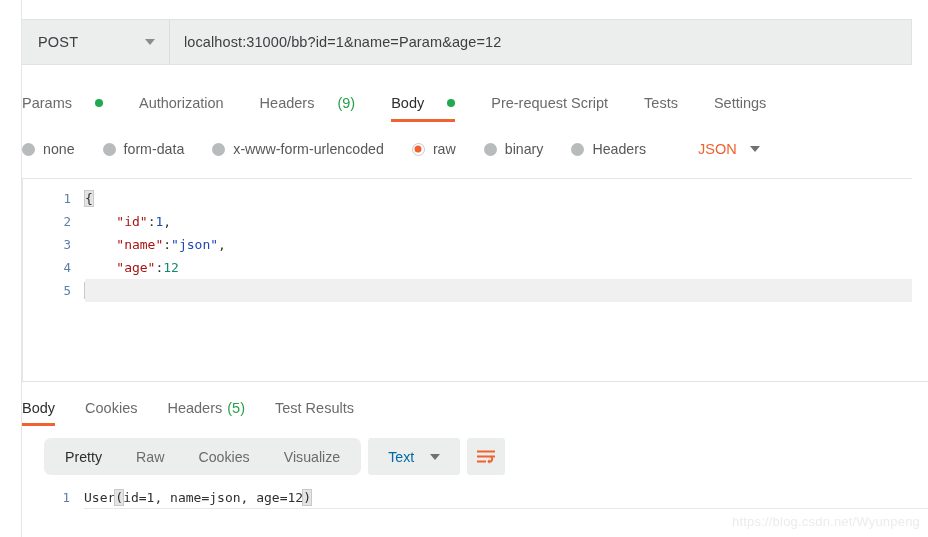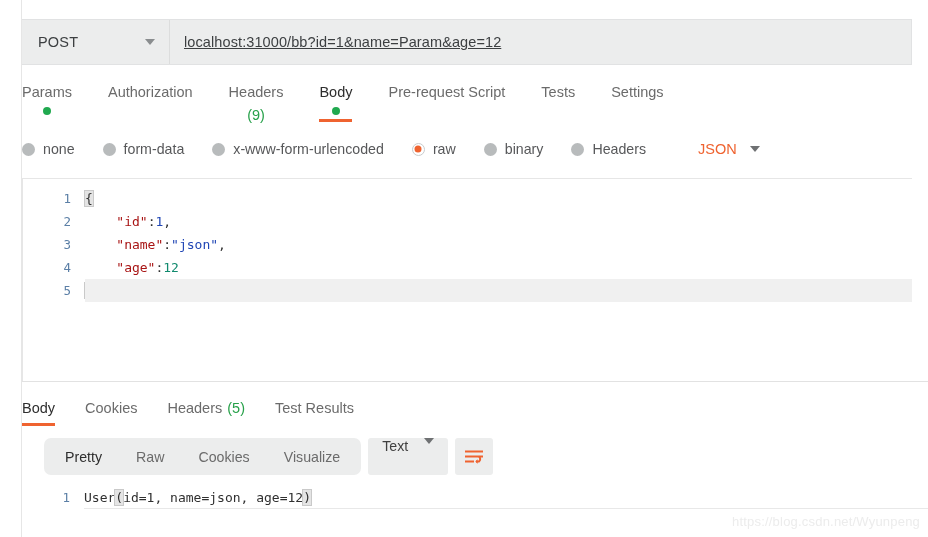--- a/index.html
+++ b/index.html
@@ -50,37 +50,35 @@
     border-left: 5px solid transparent;
     border-right: 5px solid transparent;
     border-top: 6px solid #8a8d8f;
   }
   .url-input {
     flex: 1; display: flex; align-items: center;
     padding-left: 14px;
     font-size: 14.5px; color: #3c3f41;
     background: #eceded;
     letter-spacing: .1px;
-    text-decoration: underline;
   }
 
   
   .tabrow {
     position: absolute; left: 0; top: 84px; right: 0; height: 38px;
     display: flex; align-items: flex-start;
   }
   .tab {
     position: relative;
     height: 38px;
-    display: flex; align-items: center; gap: 7px;
+    display: flex; align-items: center; gap: 23px;
     padding: 0 0 0 0;
     margin-right: 36px;
     font-size: 14.5px; color: #6b6b6b;
     cursor: pointer;
-    flex-direction: column;
   }
   .tab.active { color: #2e2e2e; }
   .tab .uline {
     position: absolute; left: 0; right: 0; bottom: 0; height: 3px;
     background: #ef6330; display: none;
   }
   .tab.active .uline { display: block; }
   .dot-green {
     width: 8px; height: 8px; border-radius: 50%;
     background: #20a94f; display: inline-block;
@@ -196,24 +194,24 @@
     height: 37px; padding: 0 4px;
   }
   .seg {
     padding: 0 17px; height: 30px;
     display: flex; align-items: center;
     font-size: 14.2px; color: #6b6b6b;
     border-radius: 3px; cursor: pointer;
   }
   .seg.active { color: #2e2e2e; }
   .text-select {
-    display: flex; gap: 16px;
+    display: flex; align-items: center; gap: 16px;
     background: #eceded; border-radius: 3px;
-    height: 37px; padding: 0 14px;
-    font-size: 14.2px; color: #404040;
+    height: 37px; padding: 0 20px;
+    font-size: 14.2px; color: #0369a1;
     cursor: pointer;
   }
   .wrap-btn {
     width: 38px; height: 37px;
     background: #eceded; border-radius: 3px;
     display: flex; align-items: center; justify-content: center;
     cursor: pointer;
   }
 
   

